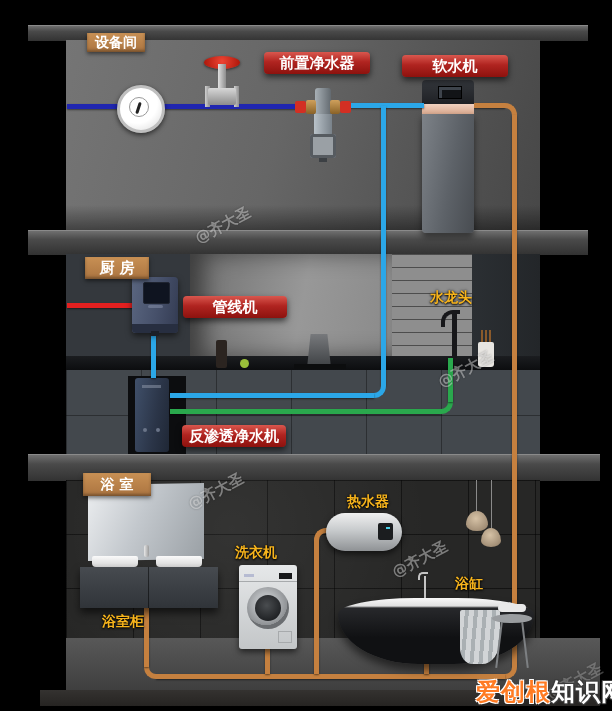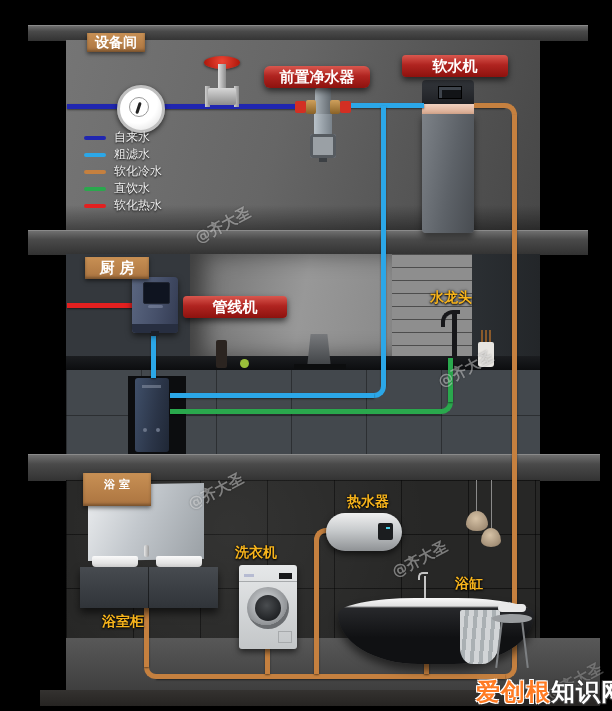--- a/index.html
+++ b/index.html
@@ -233,54 +233,33 @@
   <div class="abs towel" style="left:460px;top:610px;width:40px;height:54px;z-index:5;"></div>
   <div class="abs" style="left:490px;top:604px;width:44px;height:66px;z-index:5;">
     <div style="position:absolute;left:8px;top:0;width:28px;height:8px;background:#e9e9e9;border-radius:4px;"></div>
     <div style="position:absolute;left:2px;top:10px;width:40px;height:9px;background:#9a9da0;border-radius:50%;"></div>
     <div style="position:absolute;left:8px;top:18px;width:2px;height:46px;background:#7d8083;transform:rotate(7deg);"></div>
     <div style="position:absolute;left:34px;top:18px;width:2px;height:46px;background:#7d8083;transform:rotate(-7deg);"></div>
   </div>
 
   <div class="abs roomtag" style="left:87px;top:33px;width:58px;height:19px;line-height:19px;font-size:14px;z-index:9;">设备间</div>
   <div class="abs roomtag" style="left:85px;top:257px;width:64px;height:22px;line-height:22px;font-size:15px;z-index:9;">厨 房</div>
-  <div class="abs roomtag" style="left:83px;top:473px;width:68px;height:33px;line-height:23px;font-size:11px;z-index:9;">浴 室</div>
-
-  <div class="abs redlabel" style="left:264px;top:66px;width:106px;height:22px;line-height:22px;z-index:9;border-radius:6px;">前置净水器</div>
+  <div class="abs roomtag" style="left:83px;top:473px;width:68px;height:23px;line-height:23px;font-size:14px;z-index:9;">浴 室</div>
+
+  <div class="abs redlabel" style="left:264px;top:52px;width:106px;height:22px;line-height:22px;z-index:9;">前置净水器</div>
   <div class="abs redlabel" style="left:183px;top:296px;width:104px;height:22px;line-height:22px;z-index:9;">管线机</div>
   <div class="abs redlabel" style="left:402px;top:55px;width:106px;height:22px;line-height:22px;z-index:9;">软水机</div>
+  <div class="abs redlabel" style="left:182px;top:425px;width:104px;height:22px;line-height:22px;z-index:9;">反渗透净水机</div>
 
   <div class="abs ylabel" style="left:430px;top:289px;z-index:9;">水龙头</div>
   <div class="abs ylabel" style="left:347px;top:493px;z-index:9;">热水器</div>
   <div class="abs ylabel" style="left:235px;top:544px;z-index:9;">洗衣机</div>
   <div class="abs ylabel" style="left:455px;top:575px;z-index:9;">浴缸</div>
   <div class="abs ylabel" style="left:102px;top:613px;z-index:9;">浴室柜</div>
 
-  <div class="abs" style="left:84px;top:131px;z-index:9;">
-    <div class="legend-row">
-      <div class="legend-swatch c-tap"></div>
-      <span class="legend-label">自来水</span>
-    </div>
-    <div class="legend-row">
-      <div class="legend-swatch c-coarse"></div>
-      <span class="legend-label">粗滤水</span>
-    </div>
-    <div class="legend-row">
-      <div class="legend-swatch c-cold"></div>
-      <span class="legend-label">软化冷水</span>
-    </div>
-    <div class="legend-row">
-      <div class="legend-swatch c-drink"></div>
-      <span class="legend-label">直饮水</span>
-    </div>
-    <div class="legend-row">
-      <div class="legend-swatch c-hot"></div>
-      <span class="legend-label">软化热水</span>
-    </div>
-  </div>
 
   <span class="abs wm" style="left:193px;top:216px;z-index:10;">@齐大圣</span>
   <span class="abs wm" style="left:436px;top:360px;z-index:10;">@齐大圣</span>
   <span class="abs wm" style="left:186px;top:482px;z-index:10;">@齐大圣</span>
   <span class="abs wm" style="left:390px;top:550px;z-index:10;">@齐大圣</span>
   <span class="abs wm" style="left:545px;top:672px;z-index:10;opacity:.6;">@齐大圣</span>
 
   <div class="abs logo" style="left:476px;top:676px;z-index:11;">
     <span class="hl">爱创根</span><span class="rest">知识网</span>
   </div>

